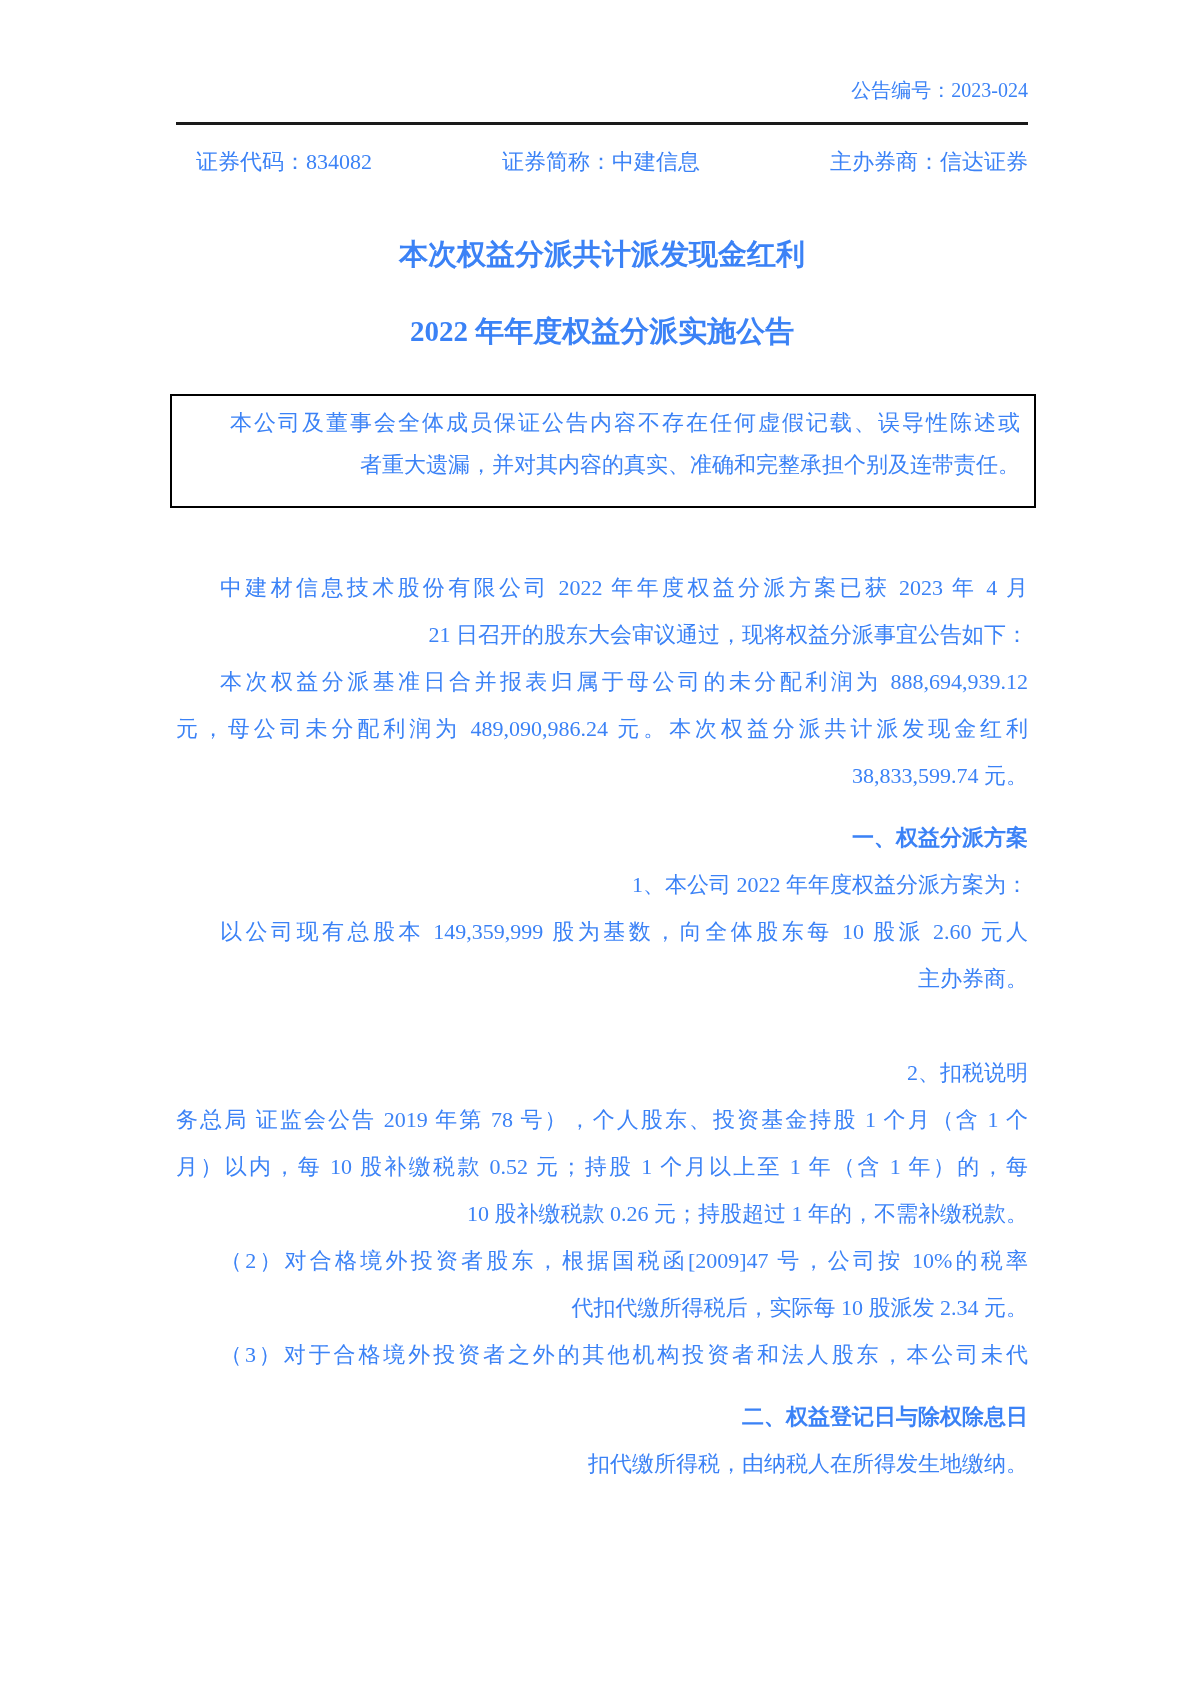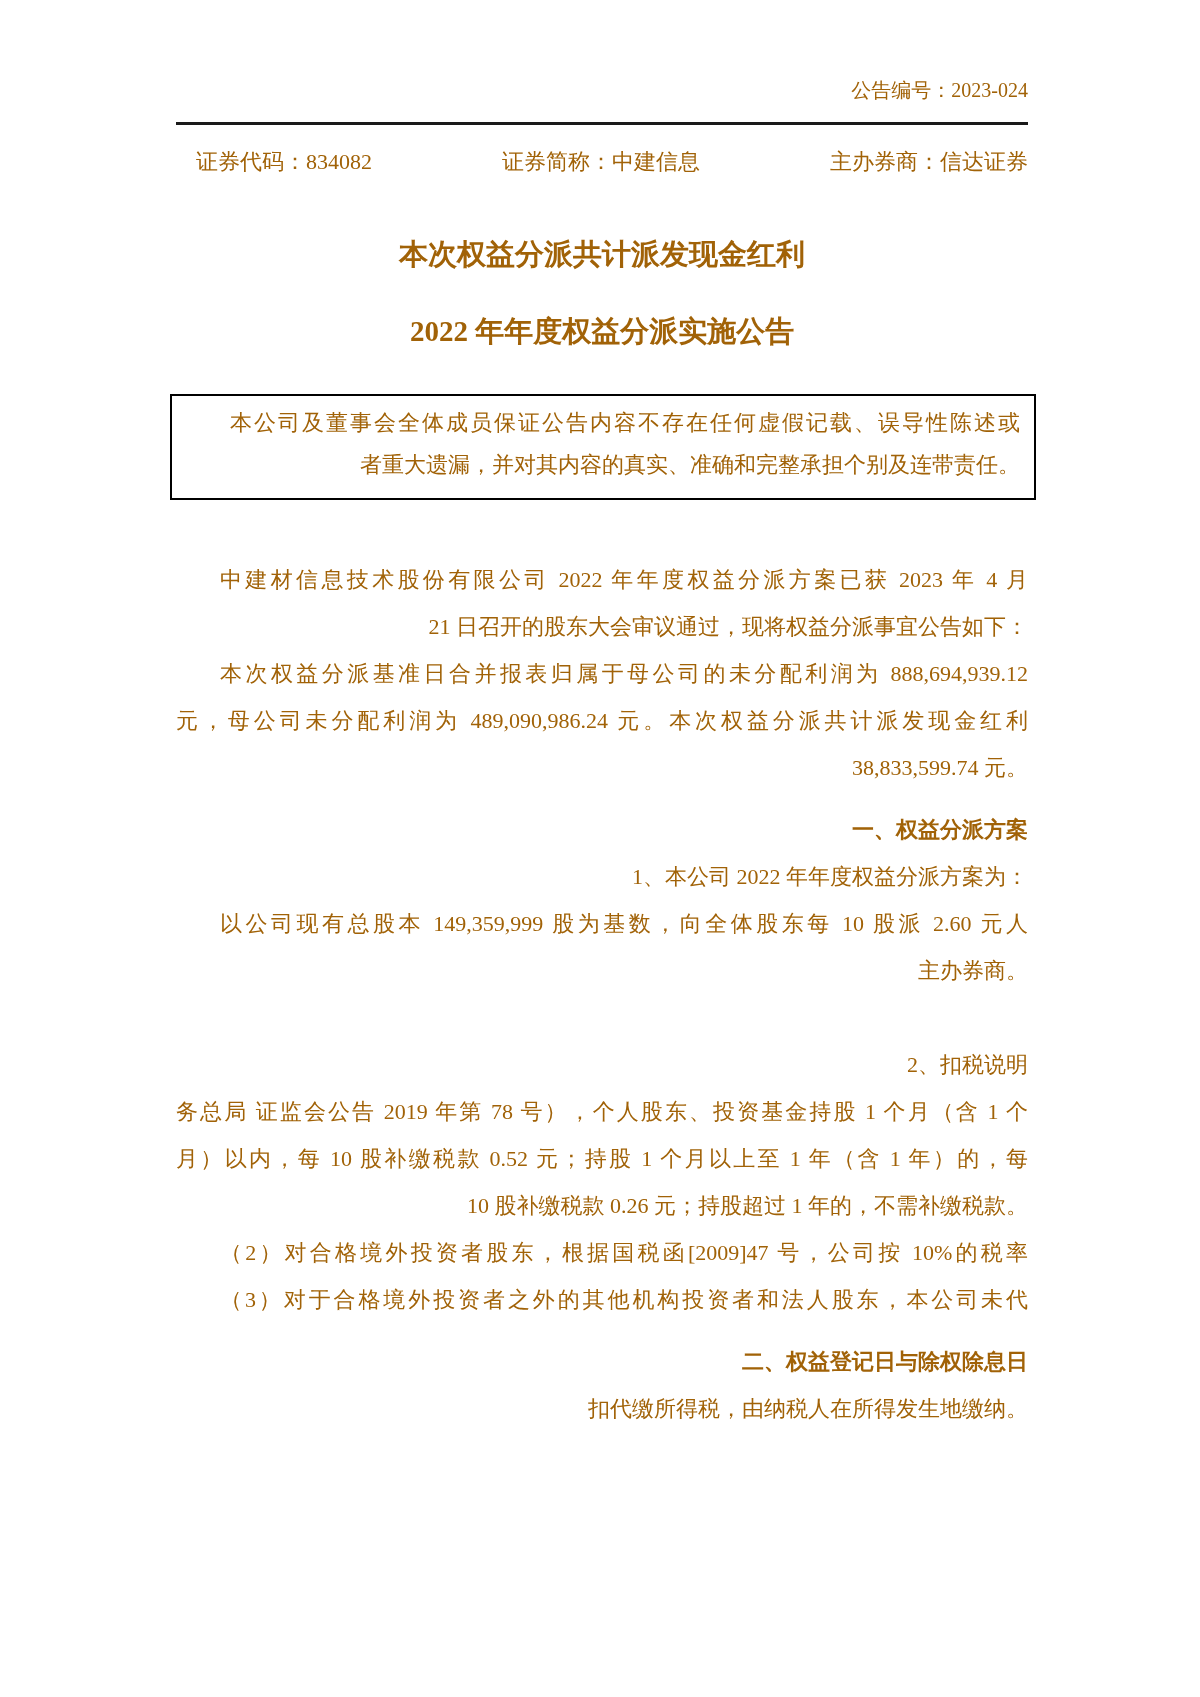--- a/index.html
+++ b/index.html
@@ -6,21 +6,21 @@
     margin: 0;
     padding: 0;
     background: #ffffff;
   }
   .page {
     position: relative;
     width: 1200px;
     height: 1697px;
     margin: 0 auto;
     background: #ffffff;
-    color: #a16207;
+    color: #3b82f6;
     font-family: "Liberation Serif", "DejaVu Serif", serif;
     overflow: hidden;
   }
   .content {
     padding: 0 172px 0 176px; 
   }
   .ann-no {
     padding-top: 78px;
     text-align: right;
     font-size: 20px;
@@ -45,21 +45,21 @@
     font-size: 29px;
     font-weight: bold;
     line-height: 34px;
     font-family: "Liberation Serif", "DejaVu Serif", serif;
   }
   .title-1 { margin-top: 62px; }
   .title-2 { margin-top: 43px; }
   .disclaimer-box {
     margin: 46px -8px 0 -6px;
     border: 2px solid #000000;
-    padding: 6px 14px 12px 14px;
+    padding: 6px 14px 20px 14px;
     font-size: 22px;
     line-height: 42px;
   }
   .body-text {
     margin-top: 56px;
     font-size: 22px;
   }
   .line {
     line-height: 47px;
     text-align: right;
@@ -121,20 +121,21 @@
       <div class="line fill indent">以公司现有总股本 149,359,999 股为基数，向全体股东每 10 股派 2.60 元人</div>
       <div class="line">主办券商。</div>
 
       <div class="line gap-before">2、扣税说明</div>
 
       <div class="line fill">务总局 证监会公告 2019 年第 78 号），个人股东、投资基金持股 1 个月（含 1 个</div>
       <div class="line fill">月）以内，每 10 股补缴税款 0.52 元；持股 1 个月以上至 1 年（含 1 年）的，每</div>
       <div class="line">10 股补缴税款 0.26 元；持股超过 1 年的，不需补缴税款。</div>
 
       <div class="line fill indent">（2）对合格境外投资者股东，根据国税函[2009]47 号，公司按 10%的税率</div>
+      <div class="line">代扣代缴所得税后，实际每 10 股派发 2.34 元。</div>
 
       <div class="line fill indent">（3）对于合格境外投资者之外的其他机构投资者和法人股东，本公司未代</div>
       <div class="line sec-heading">二、权益登记日与除权除息日</div>
 
       <div class="line">扣代缴所得税，由纳税人在所得发生地缴纳。</div>
 
     </div>
   </div>
 </div>
 

